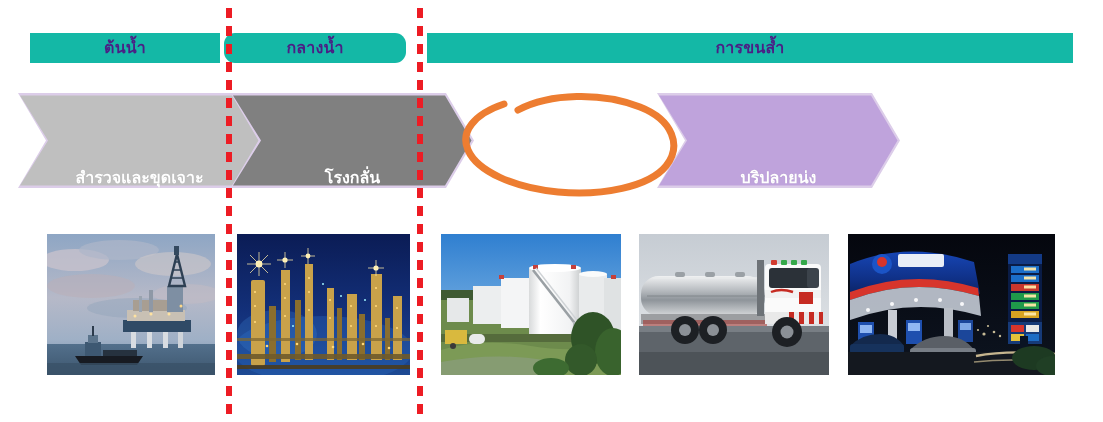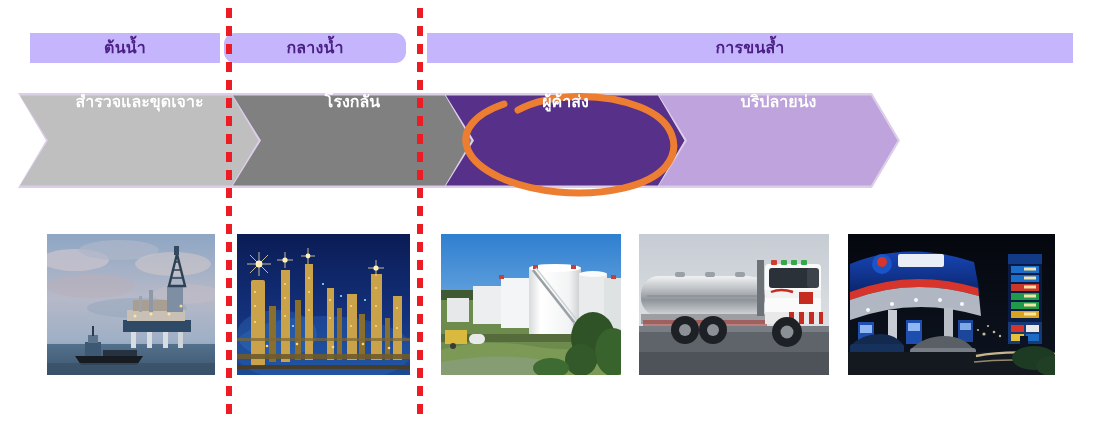--- a/index.html
+++ b/index.html
@@ -4,34 +4,34 @@
 <style>
   html,body{margin:0;padding:0;background:#ffffff;}
   body{
     width:1103px;height:422px;position:relative;overflow:hidden;
     font-family:"DejaVu Sans","Liberation Sans",sans-serif;
   }
   .stage{position:absolute;left:0;top:0;width:1103px;height:422px;}
 
   
   .banner{
-    position:absolute;height:30px;background:#c4b5fd;
+    position:absolute;height:30px;background:#14b8a6;
     display:flex;align-items:center;justify-content:center;
     color:#4B1F85;font-weight:bold;font-size:16px;line-height:1;
     letter-spacing:.2px;
   }
   #banner-0{left:30px;top:33px;width:190px;}
   #banner-1{left:224px;top:33px;width:182px;border-radius:11px;}
   #banner-2{left:427px;top:33px;width:646px;}
 
   
   .chevrons{position:absolute;left:18px;top:93px;width:1075px;height:95px;}
   .chev{
     position:absolute;top:0;height:95px;
-    display:flex;align-items:flex-start;justify-content:center;
+    display:flex;align-items:flex-end;justify-content:center;
     text-align:center;color:#ffffff;font-weight:bold;font-size:16px;
     line-height:1.18;box-sizing:border-box;
   }
   .chev .lbl{position:relative;z-index:3;padding:0 4px;text-shadow:0 0 1px rgba(0,0,0,.12);}
   
   .chev .edge,.chev .fill{position:absolute;left:0;top:0;width:100%;height:100%;}
   .chev .edge{background:#DCCDE9;}
   .chev .fill{}
 
   
@@ -83,25 +83,20 @@
       <div class="fill shape-notched" style="background:#BFBFBF;"></div>
       <span class="lbl">สำรวจและขุดเจาะ</span>
     </div>
 
     <div class="chev" id="chev-1" style="left:213px;width:243px;">
       <div class="edge shape-notched"></div>
       <div class="fill shape-notched" style="background:#808080;"></div>
       <span class="lbl">โรงกลั่น</span>
     </div>
 
-    <div class="chev" id="chev-2" style="left:426px;width:243px;">
-      <div class="edge shape-notched"></div>
-      <div class="fill shape-notched" style="background:#563089;"></div>
-      <span class="lbl">ผู้ค้าส่ง</span>
-    </div>
 
     <div class="chev" id="chev-3" style="left:639px;width:243px;">
       <div class="edge shape-notched"></div>
       <div class="fill shape-notched" style="background:#BFA3DC;"></div>
       <span class="lbl">บริปลายน่ง</span>
     </div>
 
   </div>
 
   <div class="ellipse-wrap" style="left:452px;top:88px;width:236px;height:112px;">

